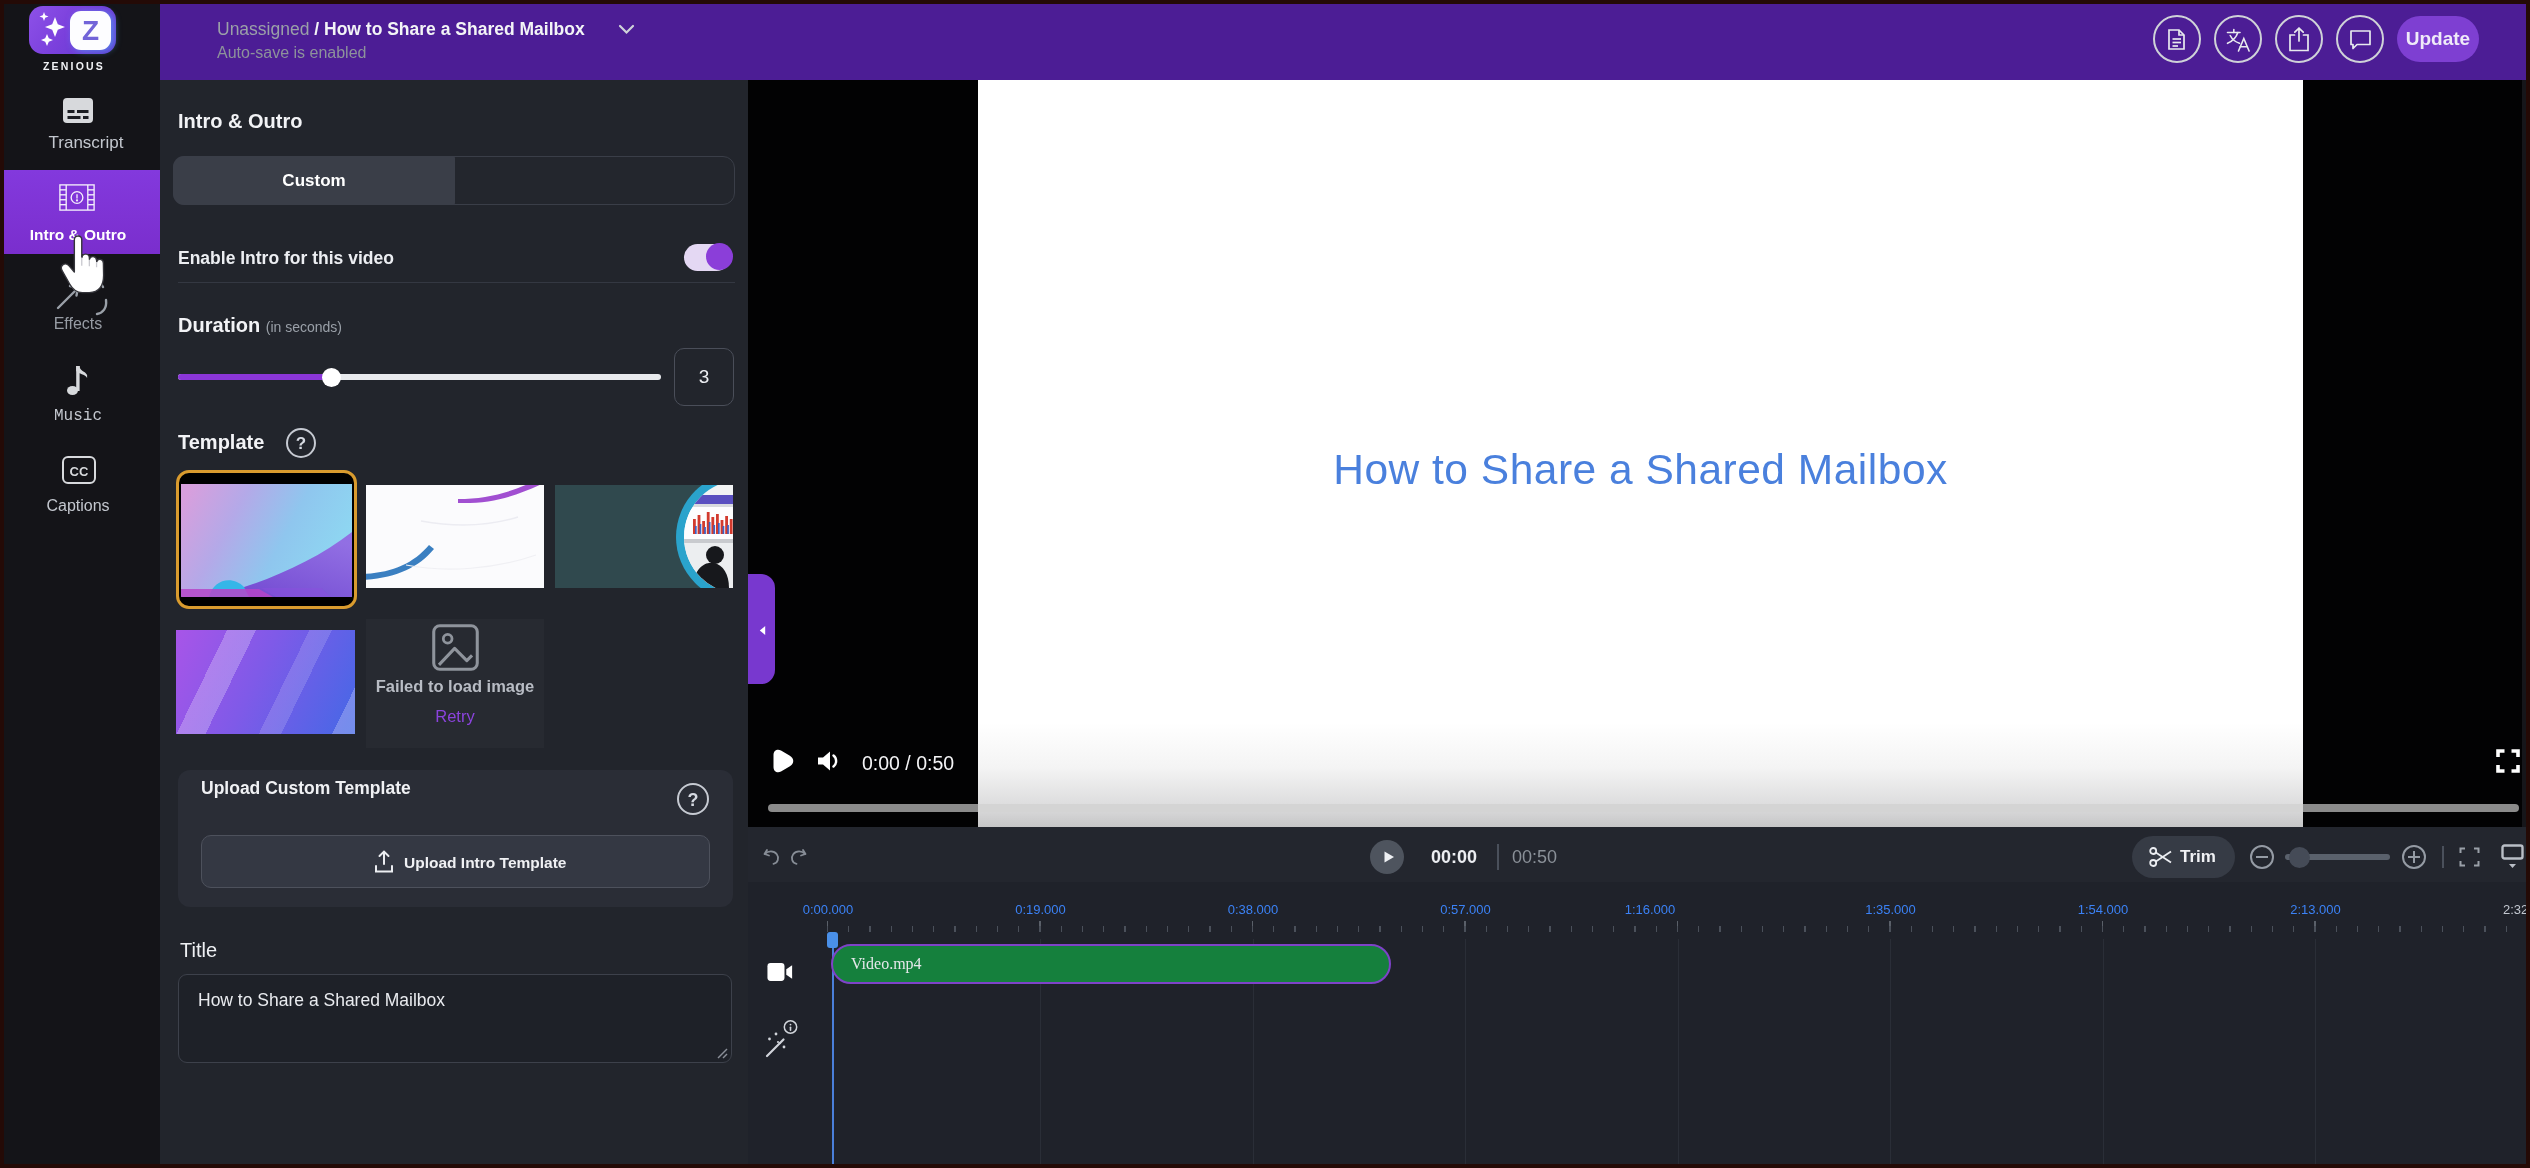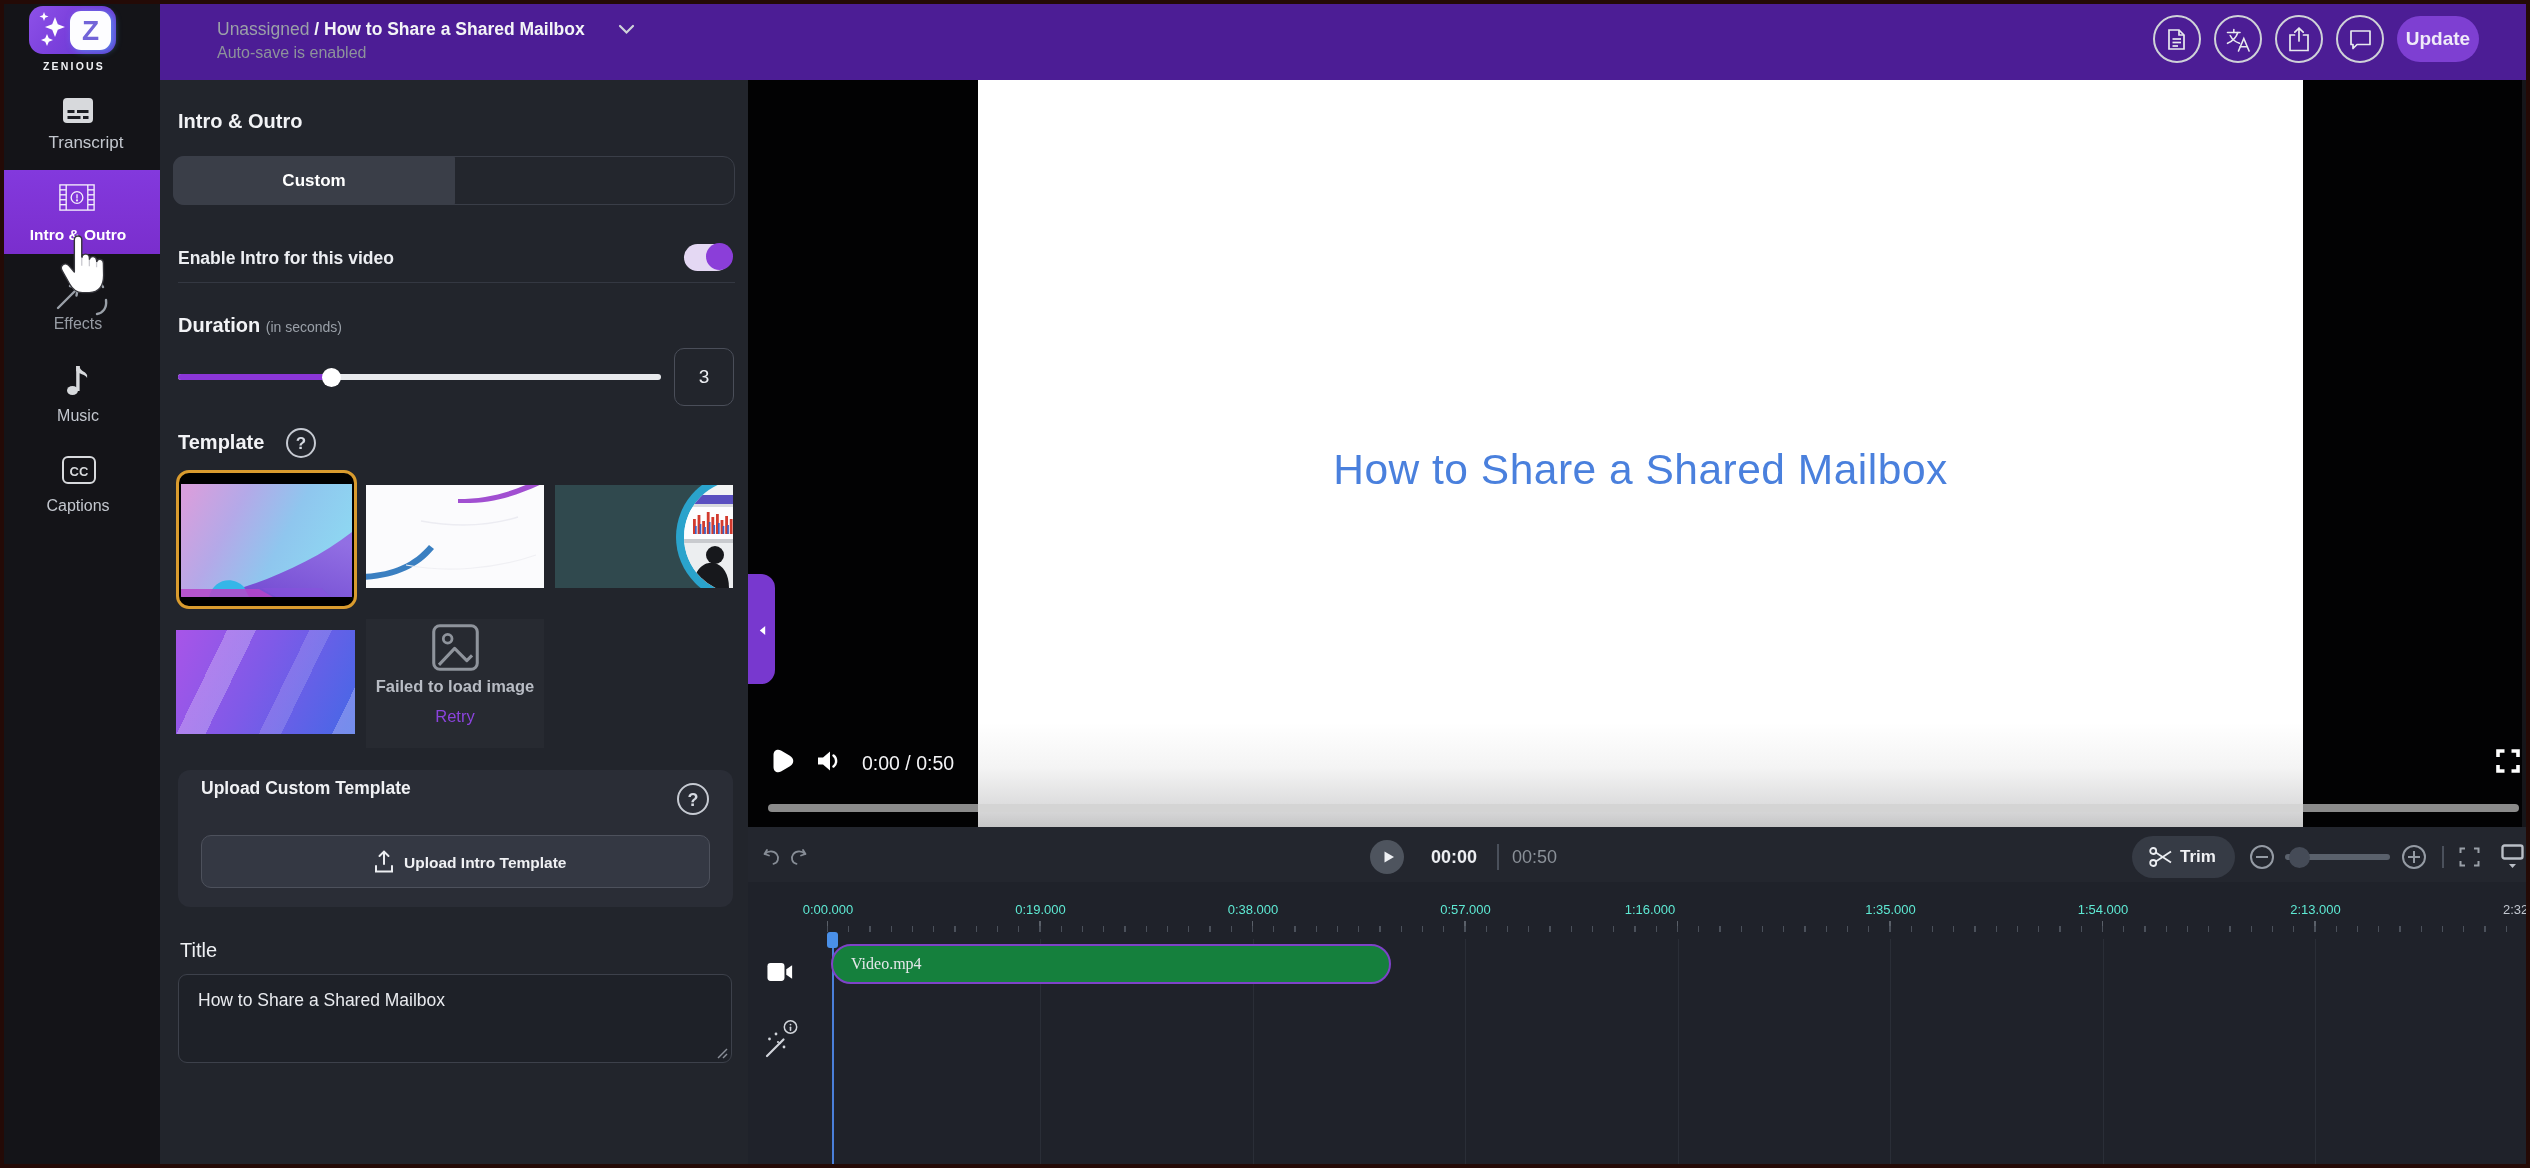--- a/index.html
+++ b/index.html
@@ -16,21 +16,21 @@
   .circbtn { position:absolute; width:48px; height:48px; border:2px solid #cfd2d8; border-radius:50%; top:11px; }
 
   
   #panel { position:absolute; left:156px; top:76px; width:588px; height:1084px; background:#22252c; }
 
   
   #video { position:absolute; left:744px; top:76px; width:1774px; height:747px; background:#020203; }
 
   
   #timeline { position:absolute; left:744px; top:823px; width:1778px; height:337px; background:#1f222a; overflow:hidden; }
-  .tlabel { top:75px; transform:translateX(-50%); font-size:13px; color:#5eead4; }
+  .tlabel { top:75px; transform:translateX(-50%); font-size:13px; color:#3b82f6; }
 </style>
 </head>
 <body>
 <div id="app">
   <div id="topbar">
     <div class="abs" style="left:57px; top:15px; font-size:17.5px; color:#9ba0a8;">Unassigned <span style="color:#f3f4f6; font-weight:bold;">/ How to Share a Shared Mailbox</span></div>
     <svg class="abs" style="left:458px; top:20px;" width="17" height="11" viewBox="0 0 17 11">
         <path d="M2 2 l6.5 6.5 L15 2" stroke="#cfd3d9" stroke-width="2.2" fill="none" stroke-linecap="round"></path>
       </svg>
     <div class="abs" style="left:57px; top:40px; font-size:16px; color:#8d929b;">Auto-save is enabled</div>
@@ -385,21 +385,21 @@
       <path d="M52 24 c1 8 -3 13 -9 14" stroke="#9aa0a8" stroke-width="2.4" fill="none" stroke-linecap="round"></path>
       <path d="M46 6 l3 5" stroke="#9aa0a8" stroke-width="2.4" stroke-linecap="round"></path>
     </svg>
     <div class="navlab" style="left:0; top:311px; color:#979ca4;">Effects</div>
 
     <svg class="abs" style="left:62px; top:360px;" width="26" height="32" viewBox="0 0 26 32">
       <ellipse cx="6.5" cy="26.5" rx="5.5" ry="4.6" fill="#d7d9dc"></ellipse>
       <rect x="10.2" y="2" width="3.4" height="25" fill="#d7d9dc"></rect>
       <path d="M10.2 2 h3.4 c0 5 5.5 5 7.5 9 l-0 3 c-2.5 -4.5 -8 -3.5 -10.9 -7 z" fill="#d7d9dc"></path>
     </svg>
-    <div class="navlab" style="left:0; top:403px;">Music</div>
+    <div class="navlab" style="left:0; top:403px;font-family:Liberation Mono, monospace;">Music</div>
 
     <svg class="abs" style="left:58px; top:452px;" width="34" height="28" viewBox="0 0 34 28">
       <rect x="1" y="1" width="32" height="26" rx="5" fill="none" stroke="#d7d9dc" stroke-width="2"></rect>
       <text x="17" y="19.5" text-anchor="middle" font-family="Liberation Sans, sans-serif" font-size="13" font-weight="bold" fill="#d7d9dc">CC</text>
     </svg>
     <div class="navlab" style="left:0; top:493px;">Captions</div>
 
     <svg class="abs" style="left:56px; top:228px; z-index:30;" width="50" height="74" viewBox="0 0 54 78">
       <path d="M15.5 7.5 c0 -5.5 8 -5.5 8 0 l0 19 l0.3 0 c0.5 -5 7.7 -4.7 7.9 0.4 l0.1 1.8 c1 -4.4 7.3 -3.9 7.7 0.7 l0.15 1.7 c1.2 -4 7.1 -3.2 7.2 1.3 l0.25 12.6 c0.25 12 -5 19.5 -15.5 19.5 l-7.5 0 c-6.5 0 -10 -2.8 -13.5 -9 l-8.2 -14.5 c-3.4 -6 3.4 -10 7.4 -5.4 l5.7 6.6 z" fill="#ffffff" stroke="#35353b" stroke-width="1.5" stroke-linejoin="round"></path>
       <path d="M23.5 26.5 l0 9 M31.7 29 l0 7 M39.5 31.5 l0 5.5" stroke="#c9c9cf" stroke-width="1.4" fill="none"></path>

